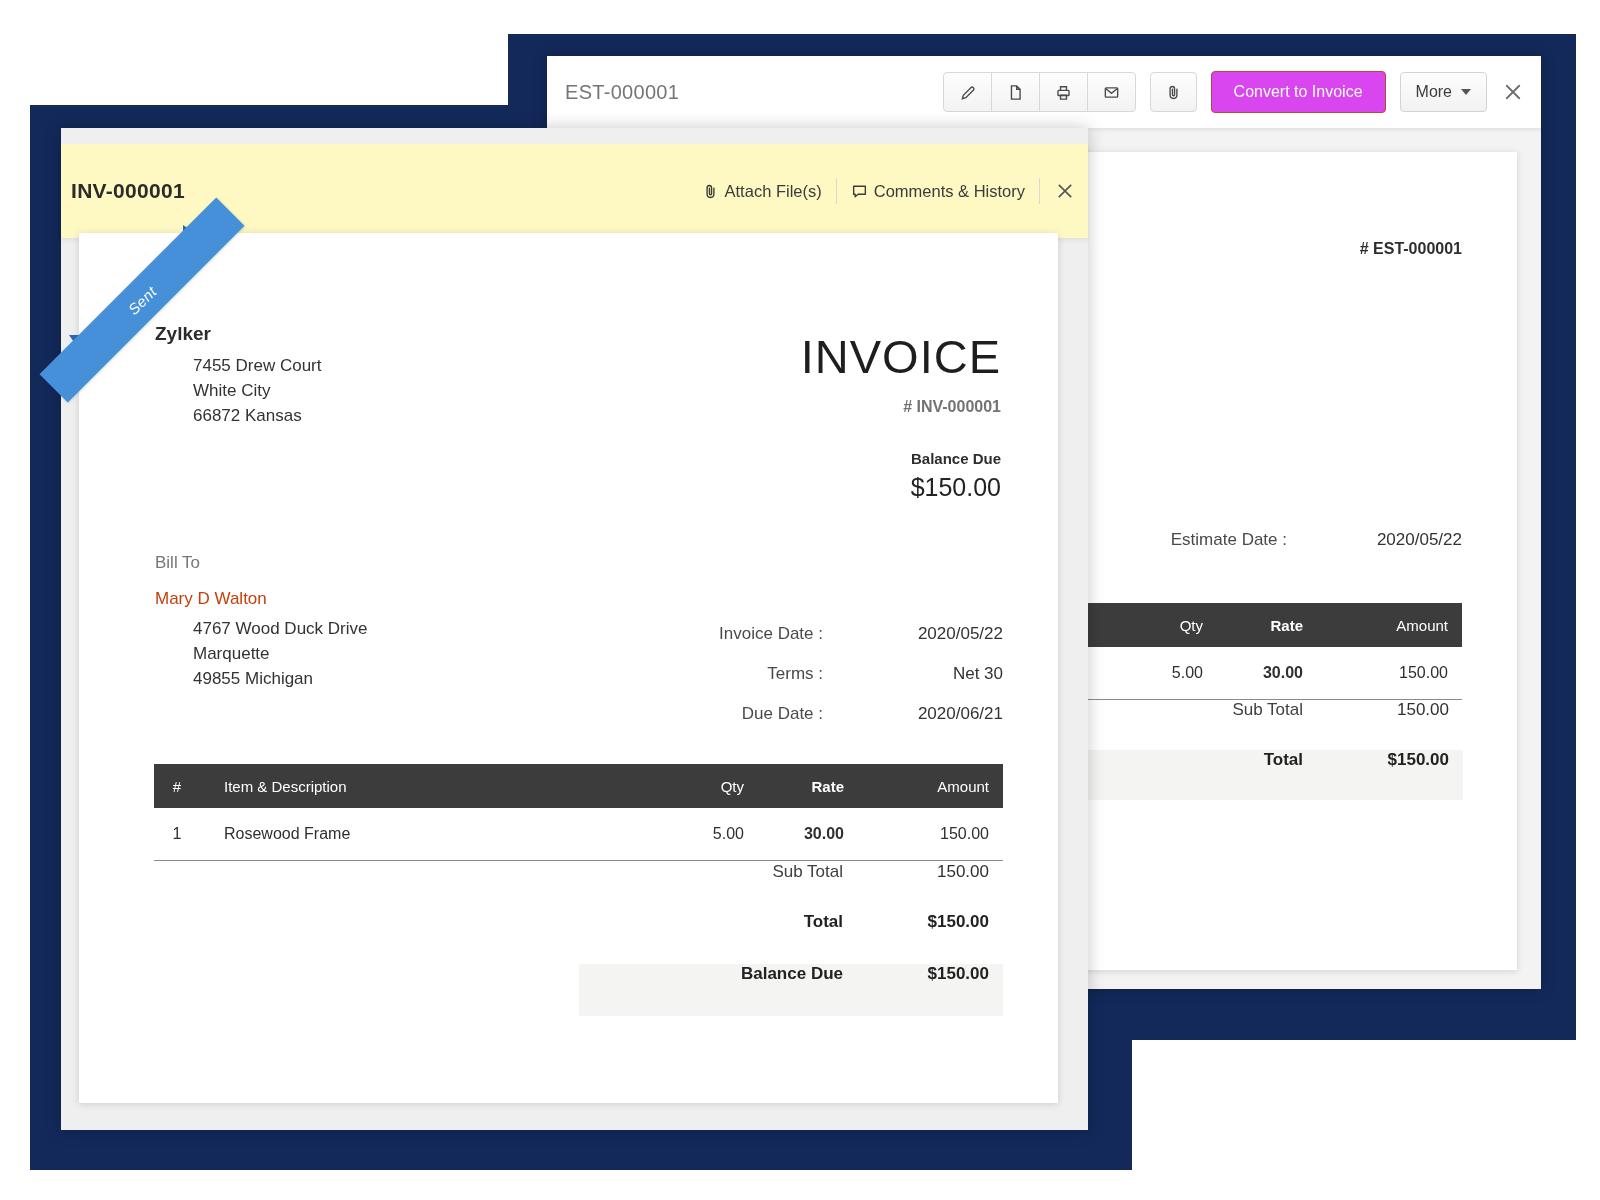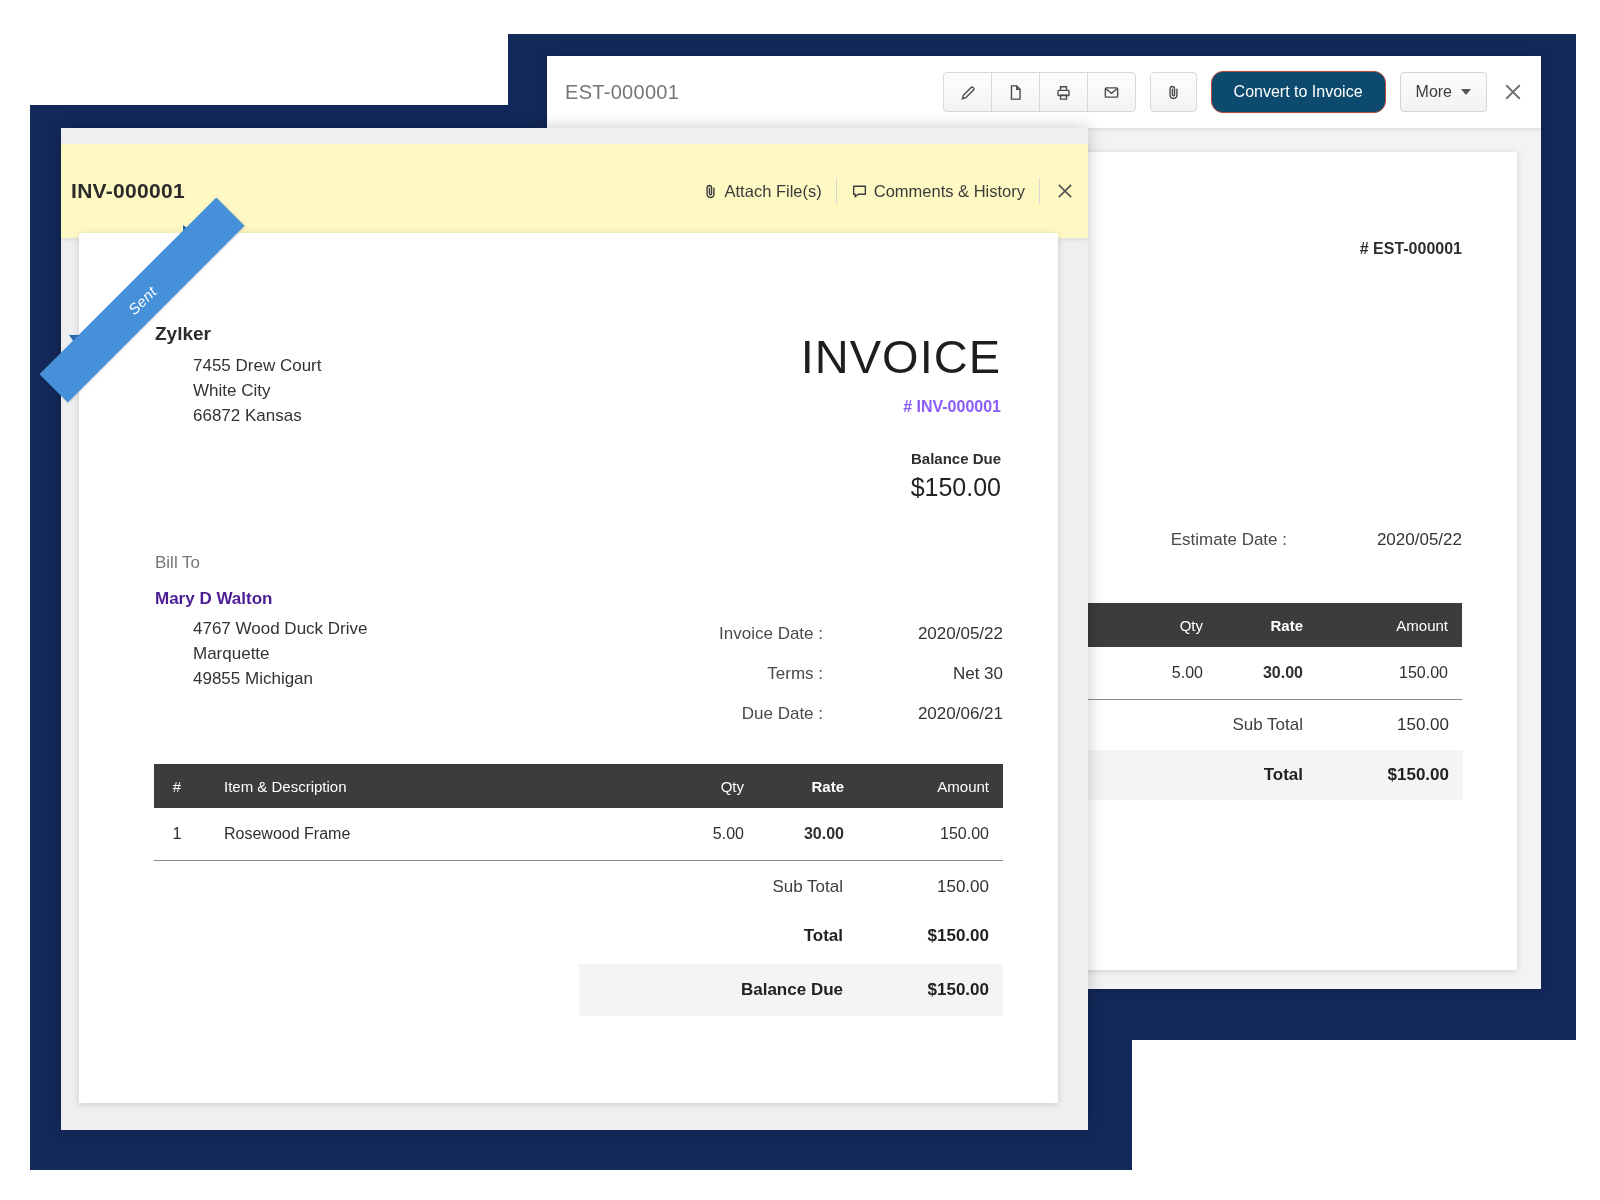--- a/index.html
+++ b/index.html
@@ -18,21 +18,21 @@
               display:flex;align-items:center;}
   #est-title{margin-left:18px;font-size:20px;color:#767676;letter-spacing:.3px;}
   #est-toolbar{position:absolute;right:16px;top:16px;height:40px;display:flex;align-items:center;gap:14px;}
   .btn-group{display:flex;}
   .tb-btn{width:49px;height:40px;box-sizing:border-box;border:1px solid #d8d8d8;
           background:linear-gradient(#fdfdfd,#f3f3f3);display:flex;align-items:center;justify-content:center;
           margin-left:-1px;cursor:pointer;}
   .btn-group .tb-btn:first-child{border-radius:4px 0 0 4px;margin-left:0;}
   .btn-group .tb-btn:last-child{border-radius:0 4px 4px 0;}
   .tb-single{border-radius:4px;margin-left:0;width:47px;}
-  .btn-red{height:40px;padding:0 22px;border-radius:12px;background:#0c4a6e;color:#fff;
+  .btn-red{height:40px;padding:0 22px;border-radius:4px;background:#d946ef;color:#fff;
            font-size:16px;display:flex;align-items:center;border:1px solid #b94837;cursor:pointer;}
   .btn-more{height:40px;box-sizing:border-box;padding:0 15px;border-radius:4px;border:1px solid #d4d4d4;
             background:linear-gradient(#fdfdfd,#f2f2f2);display:flex;align-items:center;gap:9px;
             font-size:16px;color:#3c3c3c;cursor:pointer;}
   .caret{width:0;height:0;border-left:5px solid transparent;border-right:5px solid transparent;
          border-top:6px solid #555;}
   .icon-x{cursor:pointer;display:flex;align-items:center;justify-content:center;}
 
   #est-body{position:absolute;left:0;top:72px;right:0;bottom:0;background:#f3f3f4;
             box-shadow:inset 0 4px 5px -3px rgba(0,0,0,.10);}
@@ -50,21 +50,21 @@
   .t-head{display:flex;background:#3c3c3c;color:#fff;height:44px;align-items:center;font-size:15px;}
   .t-row{display:flex;height:52px;align-items:center;font-size:16px;color:#2f2f2f;
          border-bottom:1px solid #8a8a8a;}
   .c-hash{width:46px;text-align:center;}
   .c-desc{flex:1;text-align:left;padding-left:24px;}
   .c-qty{width:95px;text-align:right;padding-right:14px;}
   .c-rate{width:86px;text-align:right;padding-right:14px;font-weight:bold;}
   .c-amt{width:131px;text-align:right;padding-right:14px;}
   .totals{position:absolute;box-sizing:border-box;}
   #est-totals{right:54px;top:548px;width:424px;}
-  .tot-row{display:flex;align-items:center;padding-right:14px;box-sizing:border-box;}
+  .tot-row{display:flex;padding-right:14px;box-sizing:border-box;}
   .tot-row .m-label{flex:1;text-align:right;font-size:17px;color:#3f3f3f;}
   .tot-row .m-value{width:146px;text-align:right;font-size:17px;color:#2f2f2f;}
   .tot-sub{height:50px;}
   .tot-main{height:48px;font-weight:bold;}
   .tot-main .m-label,.tot-main .m-value{font-weight:bold;color:#222;}
   .tot-gray{background:#f4f4f2;}
   #est-total-row{height:50px;}
 
   
   #inv-window{position:absolute;left:61px;top:128px;width:1027px;height:1002px;background:#efeff0;
@@ -89,26 +89,26 @@
           transform:rotate(-45deg);z-index:2;display:flex;align-items:center;justify-content:center;
           box-shadow:0 1px 3px rgba(0,0,0,.15);}
   #ribbon span{color:#fff;font-size:15px;font-style:italic;letter-spacing:.5px;}
 
   
   #company-block{position:absolute;left:76px;top:90px;}
   #company-name{font-size:19px;font-weight:bold;color:#2b2b2b;margin-bottom:8px;}
   .addr-line{font-size:17px;color:#333;line-height:25px;margin-left:38px;}
   #inv-heading-block{position:absolute;right:57px;top:96px;text-align:right;}
   #inv-heading{font-size:47px;color:#1e1e1e;letter-spacing:1px;}
-  #inv-number{font-size:16px;font-weight:bold;color:#8b5cf6;margin-top:14px;}
+  #inv-number{font-size:16px;font-weight:bold;color:#737373;margin-top:14px;}
   #inv-balance-label{font-size:15px;font-weight:bold;color:#2e2e2e;margin-top:34px;}
   #inv-balance-value{font-size:25px;color:#222;margin-top:6px;}
   #billto-block{position:absolute;left:76px;top:320px;}
   #billto-label{font-size:17px;color:#777;margin-bottom:16px;}
-  #customer-name{font-size:17px;font-weight:bold;color:#4c1d95;margin-bottom:7px;cursor:pointer;}
+  #customer-name{font-size:17px;font-weight:normal;color:#c2410c;margin-bottom:7px;cursor:pointer;}
   #inv-meta{position:absolute;right:55px;top:381px;width:360px;}
   .meta-row{display:flex;align-items:center;height:40px;}
   .meta-row .m-label{flex:1;text-align:right;font-size:17px;color:#4a4a4a;}
   .meta-row .m-value{width:180px;text-align:right;font-size:17px;color:#333;}
   #inv-table{left:75px;top:531px;width:849px;}
   #inv-totals{right:55px;top:629px;width:424px;}
   #inv-balance-row{height:52px;margin-top:4px;}
   .svg-ic{display:block;}
 </style>
 </head>

